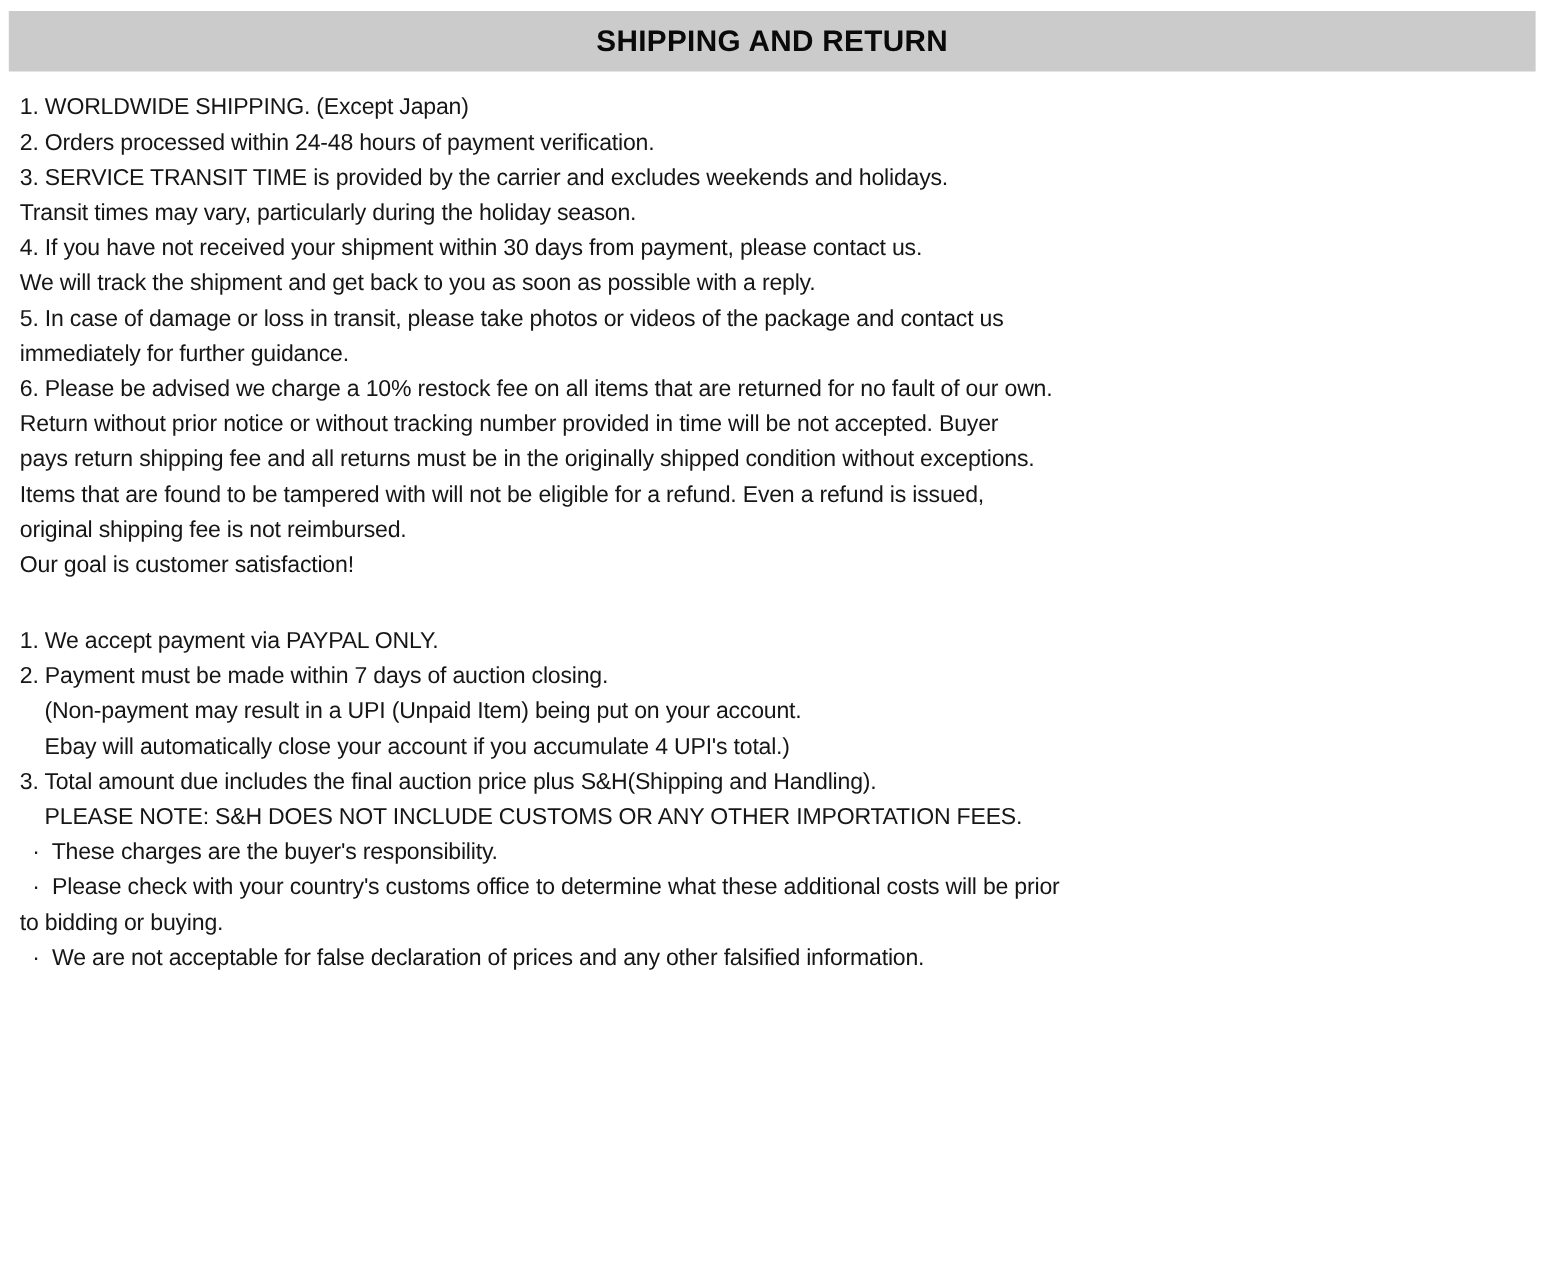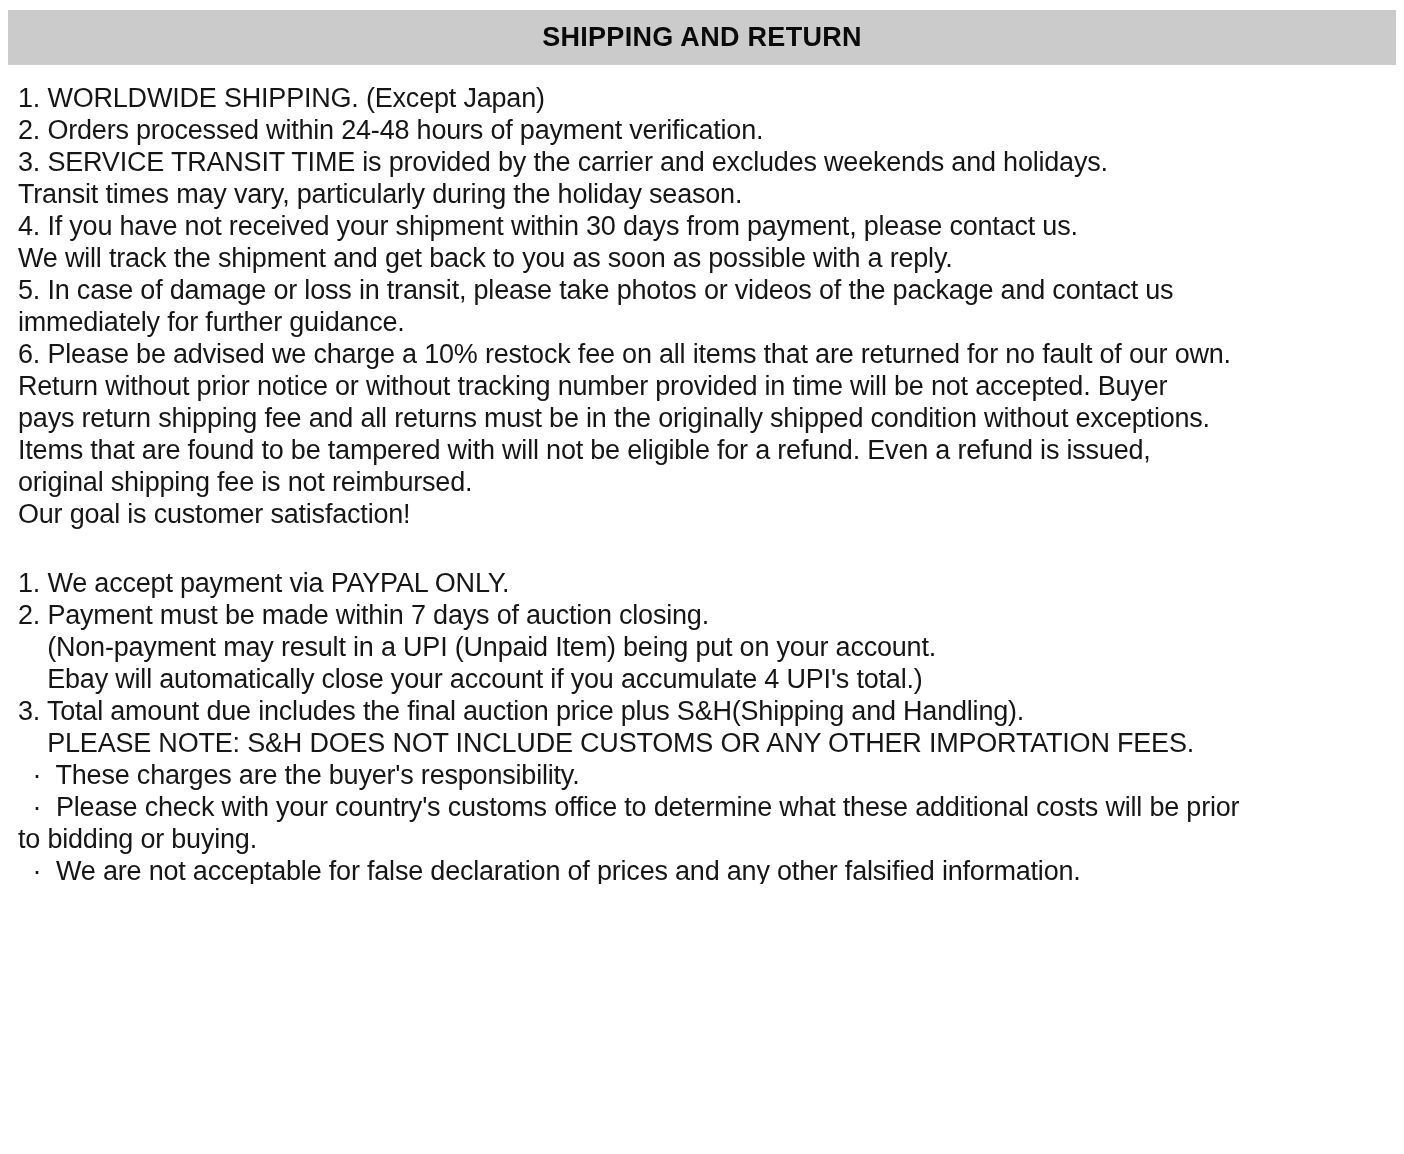--- a/index.html
+++ b/index.html
@@ -31,21 +31,21 @@
     justify-content: center;
   }
   .section-title {
     font-size: 27px;
     font-weight: bold;
     color: var(--title-color);
     letter-spacing: 0.3px;
   }
   .section-body {
     padding: 17px 8px 20px 18px;
-    font-size: 27px;
+    font-size: 21px;
     line-height: 32px;
     letter-spacing: -0.2px;
     color: var(--text-color);
     white-space: pre;
   }
   .section-about .section-body {
     padding-bottom: 0;
   }
   .bottom-rule {
     height: 3px;

